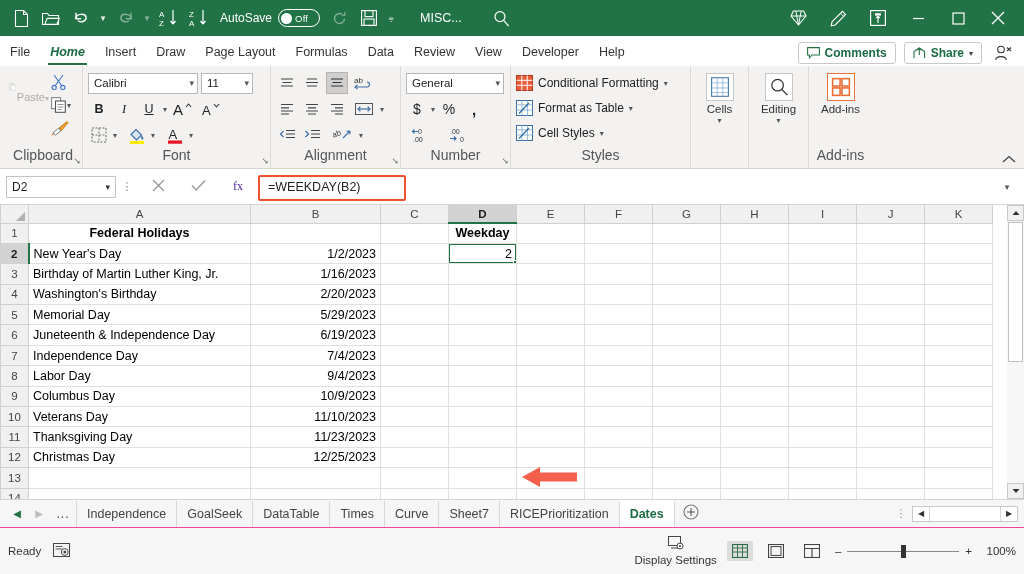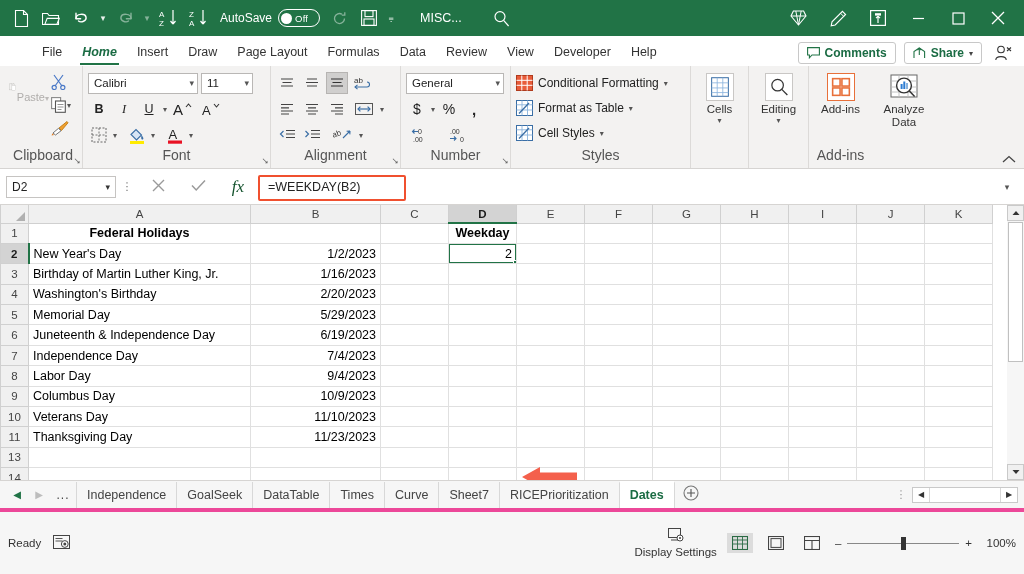--- a/index.html
+++ b/index.html
@@ -36,21 +36,21 @@
   .toggle .knob { width: 11px; height: 11px; border-radius: 50%; background: #fff; flex: 0 0 11px;}
   .toggle .offtxt { font-size: 9.5px; color: #fff; letter-spacing: .2px; }
   .doc-title { font-size: 12.5px; color: #fff; margin-left: 22px; white-space: nowrap;}
   .search-icon-wrap { margin-left: 26px; width: 28px; height: 28px; display:flex; align-items:center; justify-content:center;}
   .title-right { margin-left: auto; display: flex; align-items: center; }
   .win-btn { width: 40px; height: 32px; display: flex; align-items: center; justify-content: center; color: #fff;}
 
   
   .tabsbar {
     height: 30px; background: #fff; display: flex; align-items: flex-end;
-    padding-left: 0; flex: 0 0 30px; border-bottom: 0; margin-left: 32px;
+    padding-left: 0; flex: 0 0 30px; border-bottom: 0;
   }
   .rtab {
     padding: 0 10px; height: 28px; line-height: 28px; font-size: 12.5px; color: #333;
     position: relative; white-space: nowrap;
   }
   .rtab.active { color: #1a6b43; font-weight: 600; font-style: italic; }
   .rtab.active::after {
     content:""; position:absolute; left: 8px; right: 8px; bottom: 1px; height: 2.5px; background:#217346;
   }
   .tabs-right { margin-left: auto; display: flex; align-items: center; gap: 8px; padding-right: 8px; padding-bottom:2px;}
@@ -108,21 +108,21 @@
 
   
   .fbar { flex: 0 0 36px; display: flex; align-items: center; background: #fff; padding: 0 6px; gap: 0; border-bottom: 1px solid #d6d4d2;}
   .namebox {
     width: 110px; height: 22px; border: 1px solid #c6c4c2; background:#fff; display: flex; align-items: center;
     justify-content: space-between; padding: 0 5px; font-size: 12px; color: #222;
   }
   .namebox .cv { font-size: 9px; color:#333;}
   .fb-dots { width: 22px; text-align: center; color: #777; font-size: 11px; letter-spacing: 0; }
   .fb-ico { width: 40px; text-align:center; color:#9a9a9a; font-size: 14px; }
-  .fb-ico.fx { font-style: italic; font-family: "Liberation Serif", serif; color: #14532d; font-size: 17px;}
+  .fb-ico.fx { font-family: "Liberation Serif", serif; color: #4c1d95; font-size: 12px;}
   .fb-input-wrap { flex: 1; height: 24px; display: flex; align-items: center; position: relative; }
   .fb-highlight {
     position: absolute; left: 0; top: 0; width: 148px; height: 26px;
     border: 2.5px solid #f0502f; border-radius: 2px; pointer-events: none;
   }
   .fb-text { font-size: 12.5px; color: #222; padding-left: 10px; }
   .fb-caret-right { width: 22px; text-align:center; color:#555; font-size: 9px;}
 
   
   .gridwrap { flex: 1; position: relative; overflow: hidden; background: #fff; }
@@ -178,22 +178,22 @@
   }
   .addsheet { width: 32px; text-align: center; font-size: 14px; color: #666; }
   .tabbar-right { margin-left: auto; display: flex; align-items: center; padding-right: 6px; gap: 4px;}
   .vdots { color:#999; font-size: 11px; width: 14px; text-align:center;}
   .hscroll { width: 106px; height: 16px; border: 1px solid #c9c9c9; background: #fff; display: flex; align-items: center;}
   .hs-arrow { width: 16px; height: 14px; display: flex; align-items: center; justify-content: center; font-size: 8px; color: #333;}
   .hs-track { flex: 1; height: 14px; background: #fff; border-left: 1px solid #d8d8d8; border-right: 1px solid #d8d8d8;}
 
   
   .statusbar {
-    flex: 0 0 26px; background: #f6f6f6; border-top: 4px solid #ec4899;
-    display: flex; align-items: center; padding: 16px 8px; font-size: 11.5px; color: #333; gap: 10px;
+    flex: 0 0 26px; background: #f6f6f6; border-top: 1px solid #ec4899;
+    display: flex; align-items: center; padding: 8px 8px; font-size: 11.5px; color: #333; gap: 10px;
   }
   .st-left { display: flex; align-items: center; gap: 12px; }
   .st-right { margin-left: auto; display: flex; align-items: center; gap: 10px; }
   .viewbtn { width: 26px; height: 20px; display:flex; align-items:center; justify-content:center;}
   .viewbtn.active { background: #dcdcdc; }
   .zoomslider { display: flex; align-items: center; gap: 6px; }
   .zs-track { width: 112px; height: 1px; background: #888; position: relative; }
   .zs-thumb { position: absolute; left: 54px; top: -6px; width: 5px; height: 13px; background: #333; }
   .zoom-pct { width: 34px; text-align: right; }
   .dispset { display:flex; align-items:center; gap:4px;flex-direction:column;}
@@ -630,37 +630,20 @@
               <rect x="15" y="5" width="8" height="8" fill="none" stroke="#e8703a" stroke-width="1.7"></rect>
               <rect x="5" y="15" width="8" height="8" fill="none" stroke="#e8703a" stroke-width="1.7"></rect>
               <rect x="15" y="15" width="8" height="8" fill="none" stroke="#e8703a" stroke-width="1.7"></rect>
             </svg>
           <span class="blabel">Add-ins</span>
         </div>
       </div>
       <div class="glabel">Add-ins</div>
     </div>
 
-    <div class="rgroup" style="width:64px;border-left:none">
-      <div class="gbody" style="justify-content:center">
-        <div class="bigbtn">
-          <svg width="30" height="28" viewBox="0 0 30 28">
-              <rect x="2" y="2" width="26" height="22" fill="#fff" stroke="#666" stroke-width="1"></rect>
-              <path d="M2 8h26M2 14h26M2 19h26M10 2v22M19 2v22" stroke="#bbb" stroke-width=".9"></path>
-              <circle cx="15" cy="12.5" r="7.4" fill="#fff" stroke="#333" stroke-width="1.4"></circle>
-              <rect x="11.6" y="11" width="2" height="5" fill="#2b7cd3"></rect>
-              <rect x="14.3" y="8.5" width="2" height="7.5" fill="#2b7cd3"></rect>
-              <rect x="17" y="10" width="2" height="6" fill="#8ab3dd"></rect>
-              <path d="M20.4 18 L25.6 23.4" stroke="#333" stroke-width="1.5"></path>
-            </svg>
-          <span class="blabel">Analyze Data</span>
-        </div>
-      </div>
-      <div class="glabel">&nbsp;</div>
-    </div>
 
     <div class="ribbon-collapse">
       <svg width="14" height="9" viewBox="0 0 14 9">
           <path d="M1 7 L7 1.6 L13 7" stroke="#444" stroke-width="1.3" fill="none"></path>
         </svg>
     </div>
   </div>
 
   <div class="fbar">
     <div class="namebox">
@@ -869,20 +852,34 @@
             <td class="cell"></td>
         <td class="cell"></td>
             <td class="cell"></td>
             <td class="cell"></td>
             <td class="cell"></td>
             <td class="cell"></td>
             <td class="cell"></td>
             <td class="cell"></td>
       </tr>
 
+      <tr>
+        <td class="rowhead">12</td>
+        <td class="cell">Christmas Day</td>
+        <td class="cell num">12/25/2023</td>
+        <td class="cell"></td>
+            <td class="cell"></td>
+        <td class="cell"></td>
+            <td class="cell"></td>
+            <td class="cell"></td>
+            <td class="cell"></td>
+            <td class="cell"></td>
+            <td class="cell"></td>
+            <td class="cell"></td>
+      </tr>
 
       <tr>
         <td class="rowhead">13</td>
         <td class="cell"></td>
             <td class="cell"></td>
             <td class="cell"></td>
             <td class="cell"></td>
         <td class="cell"></td>
             <td class="cell"></td>
             <td class="cell"></td>

